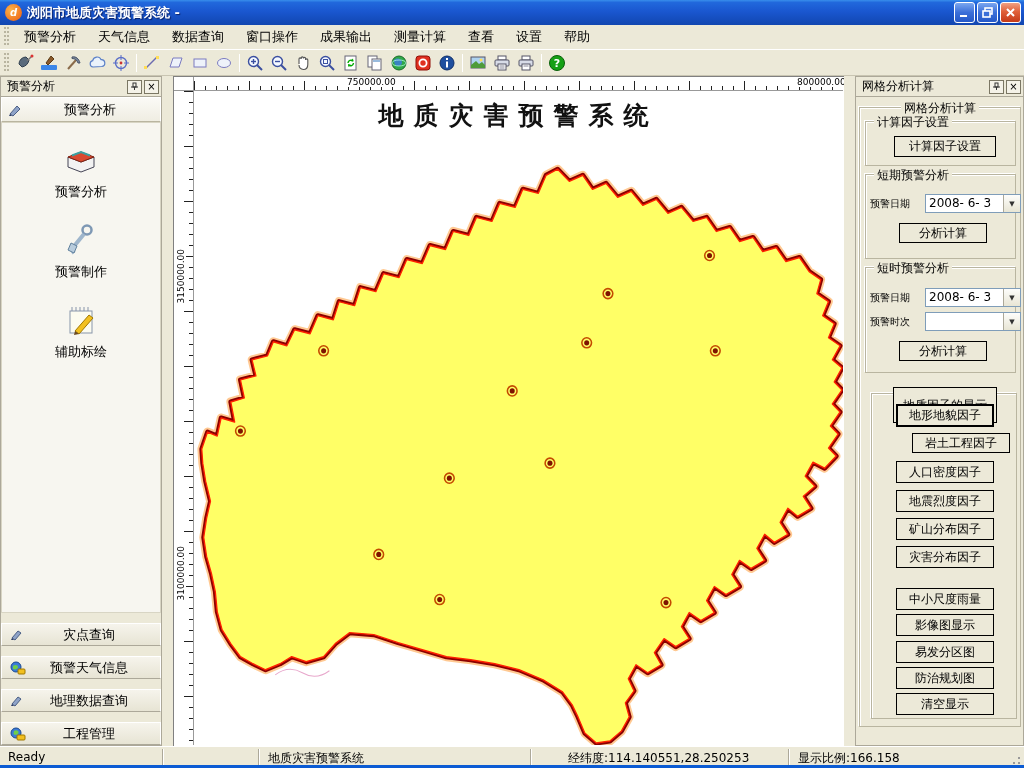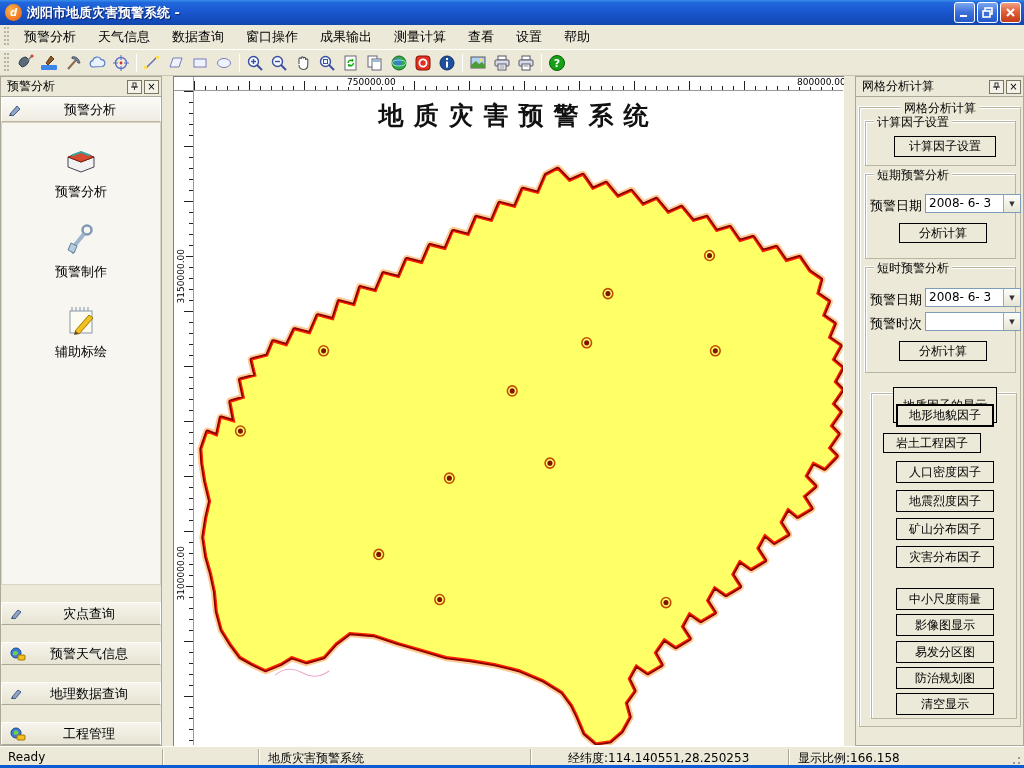--- a/index.html
+++ b/index.html
@@ -40,21 +40,21 @@
   
   .left-panel { width:162px; flex:none; display:flex; flex-direction:column; }
   .lp-header { height:25px; background:linear-gradient(180deg,#FBFAF6,#EFEDE2); border:1px solid #fff;
      border-bottom:1px solid #B9B5A0; display:flex; align-items:center; padding:0 6px; }
   .lp-header .hdr-text { flex:1; text-align:center; font-size:13px; }
   .lp-tools { flex:1; background:#F7F6F0; border:1px solid #D8D5C4; overflow:hidden; }
   .lp-tool { width:100%; text-align:center; margin-top:22px; }
   .lp-tool svg { display:block; margin:0 auto 6px auto; }
   .lp-tool .tool-label { font-size:13px; }
   .lp-rows { flex:none; }
-  .lp-row { height:23px; margin-top:17px; background:linear-gradient(180deg,#F6F4EC,#E7E4D4);
+  .lp-row { height:23px; margin-top:10px; background:linear-gradient(180deg,#F6F4EC,#E7E4D4);
      border:1px solid #fff; border-bottom:1px solid #ACA899; display:flex; align-items:center; padding:0 8px; }
   .lp-row .row-label { flex:1; text-align:center; font-size:13px; }
 
   
   .map-area { flex:1; position:relative; background:#fff; margin:0 11px;
      box-shadow:inset 1px 1px 0 #808080, inset -1px -1px 0 #fff; overflow:hidden; }
   .corner { position:absolute; left:1px; top:1px; width:20px; height:14px; background:#fff; border-right:1px solid #999; border-bottom:1px solid #999; z-index:3;}
   .hruler { position:absolute; left:21px; right:1px; top:1px; height:14px; background:#fff; border-bottom:1px solid #999; z-index:2;}
   .hruler .hticks { position:absolute; left:0; right:0; bottom:0; height:4px;
      background:repeating-linear-gradient(90deg,#222 0 1px,transparent 1px 11px); }
@@ -74,21 +74,21 @@
      letter-spacing:10px; color:#111; z-index:4; }
 
   
   .right-panel { width:169px; flex:none; position:relative; }
   .groupbox { position:absolute; border:1px solid #B9B5A0; box-shadow:1px 1px 0 #ffffff inset, -1px -1px 0 #ffffff; }
   .gb-label { position:absolute; top:-8px; left:8px; background:#ECE9D8; padding:0 3px; font-size:12px; white-space:nowrap; }
   .gb-label.center { left:50%; transform:translateX(-50%); }
   .xpbtn { position:absolute; background:#ECE9D8; border:1px solid #000; font-size:12px;
      display:flex; align-items:center; justify-content:center; white-space:nowrap; }
   .xpbtn.default { border-width:2px; }
-  .field-label { position:absolute; font-size:13px; white-space:nowrap; }
+  .field-label { position:absolute; font-size:10px; white-space:nowrap; }
   .combo { position:absolute; height:19px; background:#fff; border:1px solid #7F9DB9; display:flex; }
   .combo .combo-text { flex:1; font-size:12px; padding:1px 3px; overflow:hidden; }
   .combo .combo-btn { width:17px; background:linear-gradient(180deg,#FDFDFB,#E8E5D4); border-left:1px solid #ACA899;
      display:flex; align-items:center; justify-content:center; font-size:7px; color:#333; }
 
   
   .statusbar { height:22px; background:#ECE9D8; border-top:1px solid #fff; position:relative; font-size:12px; }
   .sb-text { position:absolute; top:3px; white-space:nowrap; }
   .sb-div { position:absolute; top:2px; bottom:2px; width:1px; background:#ACA899; box-shadow:1px 0 0 #fff; }
   .sb-grip { position:absolute; right:3px; bottom:3px; width:12px; height:12px;
@@ -604,21 +604,21 @@
     <div class="combo" style="left:69px; top:235px; width:96px;">
       <span class="combo-text"></span>
       <span class="combo-btn">▼</span>
     </div>
     <div class="xpbtn" style="left:43px; top:264px; width:88px; height:20px;">分析计算</div>
 
     <div class="groupbox" style="left:15px; top:316px; width:146px; height:326px;"></div>
     <div class="xpbtn" style="left:37px; top:310px; width:104px; height:36px;text-decoration:underline;">地质因子的显示</div>
 
     <div class="xpbtn default" style="left:40px; top:327px; width:98px; height:23px;">地形地貌因子</div>
-    <div class="xpbtn" style="left:27px; top:356px; width:98px; height:20px;">岩土工程因子</div>
+    <div class="xpbtn" style="left:56px; top:356px; width:98px; height:20px;">岩土工程因子</div>
     <div class="xpbtn" style="left:40px; top:384px; width:98px; height:22px;">人口密度因子</div>
     <div class="xpbtn" style="left:40px; top:413px; width:98px; height:22px;">地震烈度因子</div>
     <div class="xpbtn" style="left:40px; top:441px; width:98px; height:22px;">矿山分布因子</div>
     <div class="xpbtn" style="left:40px; top:469px; width:98px; height:22px;">灾害分布因子</div>
 
     <div class="xpbtn" style="left:40px; top:511px; width:98px; height:22px;">中小尺度雨量</div>
     <div class="xpbtn" style="left:40px; top:537px; width:98px; height:22px;">影像图显示</div>
     <div class="xpbtn" style="left:40px; top:564px; width:98px; height:22px;">易发分区图</div>
     <div class="xpbtn" style="left:40px; top:590px; width:98px; height:22px;">防治规划图</div>
     <div class="xpbtn" style="left:40px; top:616px; width:98px; height:22px;">清空显示</div>

